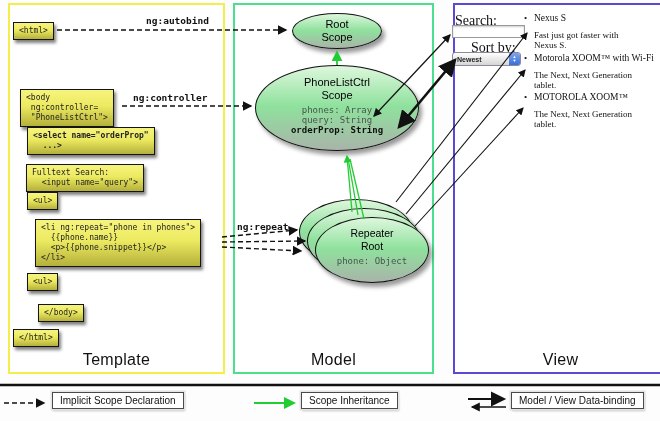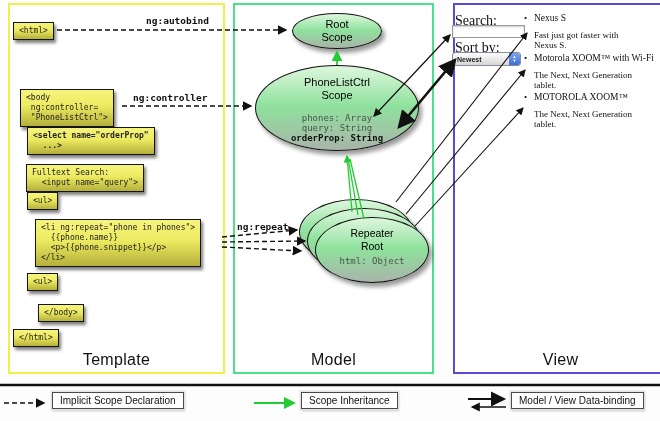--- a/index.html
+++ b/index.html
@@ -94,38 +94,38 @@
   <div class="mono-label" style="left:237px;top:221px;text-align:center;">ng:repeat</div>
 
   <div class="ellipse" style="left:292px;top:13px;width:90px;height:36px;padding-top:4px;">
     <div class="etitle">Root
 Scope</div>
   </div>
 
   <div class="ellipse" style="left:255px;top:65px;width:164px;height:86px;padding-top:10px;">
     <div class="etitle">PhoneListCtrl
 Scope</div>
-    <div class="eprops" style="margin-top:11px;">
+    <div class="eprops" style="margin-top:3px;">
       <div>phones: Array</div>
       <div>query: String</div>
       <div class="strong">orderProp: String</div>
     </div>
   </div>
 
   <div class="ellipse" style="left:299px;top:199px;width:114px;height:66px;"></div>
   <div class="ellipse" style="left:307px;top:208px;width:114px;height:66px;"></div>
   <div class="ellipse" style="left:315px;top:217px;width:114px;height:66px;padding-top:9px;">
     <div class="etitle" style="font-size:10.5px;">Repeater
 Root</div>
-    <div class="eprops" style="margin-top:3px;">html: Object</div>
+    <div class="eprops" style="margin-top:3px;">phone: Object</div>
   </div>
 
   <div class="view-label" style="left:455px;top:13px;">Search:</div>
   <div id="search-input"></div>
-  <div class="view-label" style="left:455px;top:40px;">Sort by:</div>
+  <div class="view-label" style="left:471px;top:40px;">Sort by:</div>
   <div id="sort-select">
     <span class="opt">Newest</span>
     <span class="stepper">▲<br>▼</span>
   </div>
 
   <div class="vitem" style="top:13px;">
     <div class="nline"><span class="bullet">•</span><span>Nexus S</span></div>
     <div class="desc">Fast just got faster with Nexus S.</div>
   </div>
   <div class="vitem" style="top:53px;">

